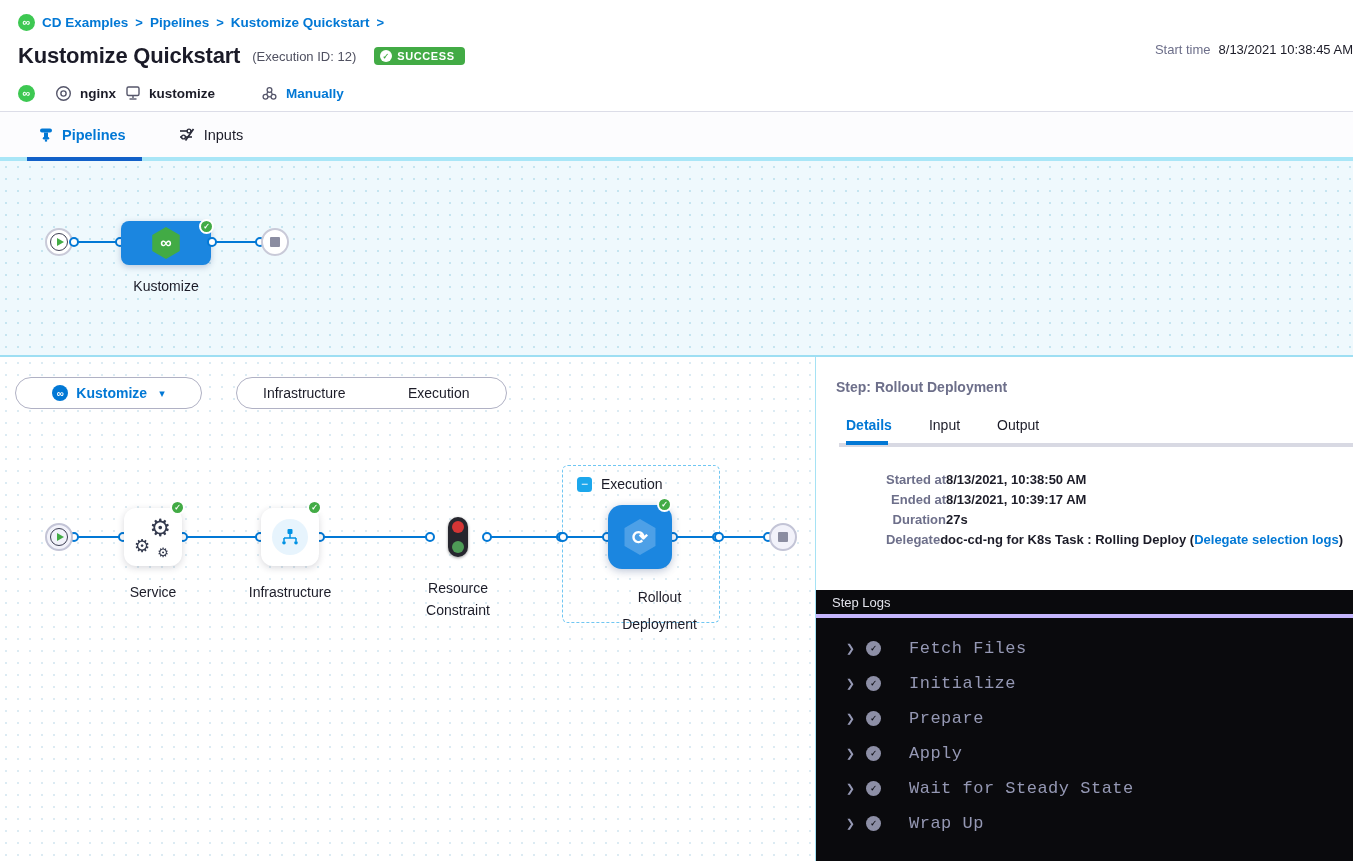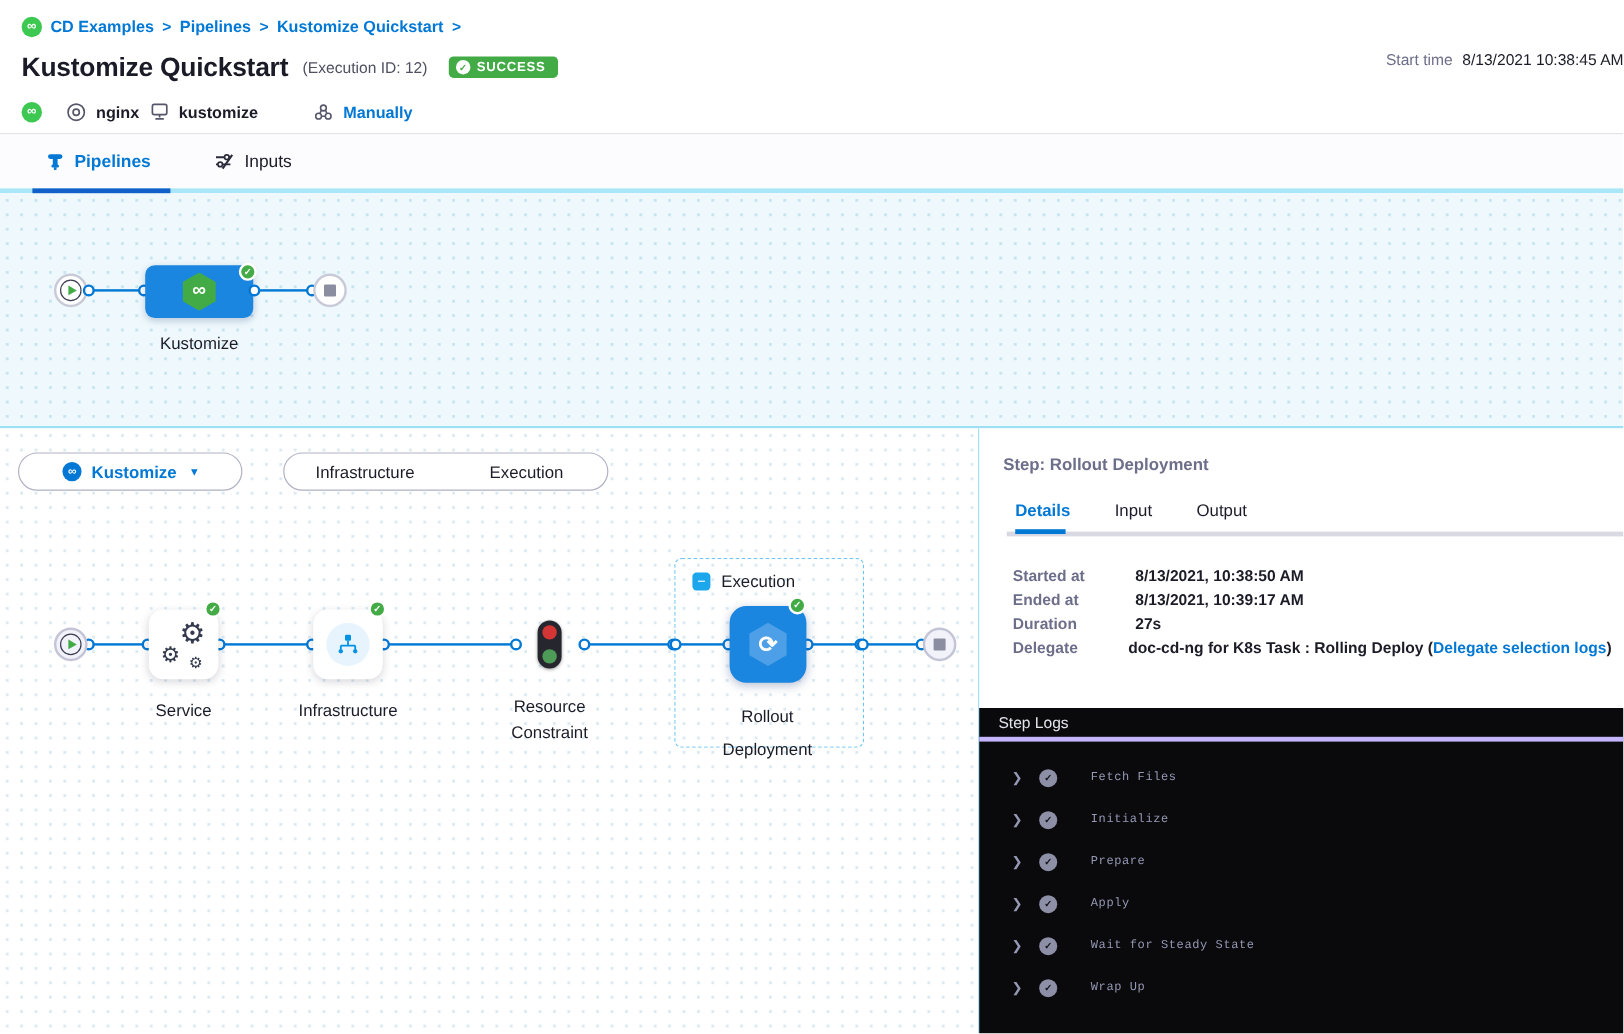--- a/index.html
+++ b/index.html
@@ -37,21 +37,21 @@
   .tab-indicator { position:absolute; left:27px; bottom:0; width:115px; height:4px; background:#1160c8; z-index:2; }
 
   
   .stage-canvas { position:relative; height:194px; background:#eff9fd;
      background-image:radial-gradient(circle, #c6e5f0 1.2px, rgba(0,0,0,0) 1.3px); background-size:12px 12px; }
 
   
   .bottom { position:relative; display:flex; height:506px; border-top:2px solid #9edff3; }
   .exec-canvas { position:relative; width:815px; height:100%; background:#fff;
      background-image:radial-gradient(circle, #dcebf3 1.2px, rgba(0,0,0,0) 1.3px); background-size:12px 12px; }
-  .step-panel { position:relative; width:538px; height:100%; background:#fff; border-left:1px solid #a5e2f4; }
+  .step-panel { position:relative; width:538px; height:100%; background:#fff; border-left:1px solid #a5e2f4;text-align:right; }
 
   
   .edge { position:absolute; height:2px; background:#0278d5; }
   .edge::before,.edge::after { content:""; position:absolute; width:6px; height:6px; border:2px solid #0278d5;
        background:#fff; border-radius:50%; top:-4px; }
   .edge::before { left:-4px; } .edge::after { right:-4px; }
   .term-node { position:absolute; width:28px; height:28px; border-radius:50%; background:#f2f2fa; border:2px solid #c3c4d6;
        display:flex; align-items:center; justify-content:center; }
   .term-node.light { background:#fff; border-color:#c9cad8; }
   .play-ring { width:18px; height:18px; border:1.6px solid #3c3e52; border-radius:50%; display:flex; align-items:center; justify-content:center; }
@@ -112,21 +112,21 @@
   .d-link { color:#0278d5; font-weight:700; cursor:pointer; }
 
   .logs { position:absolute; top:233px; left:0; right:0; bottom:0; background:#0a0a0d; }
   .logs-header { height:28px; display:flex; align-items:center; padding-left:16px; border-bottom:4px solid #c4b5fd;
        color:#e2e3ec; font-size:13px; }
   .log-rows { padding-top:13px; }
   .log-row { height:35px; display:flex; align-items:center; cursor:pointer; }
   .log-chevron { width:12px; margin-left:27px; color:#9598b4; font-size:11px; }
   .log-check { width:15px; height:15px; border-radius:50%; background:#8d8fa6; color:#101016; font-size:8px; font-weight:bold;
        display:flex; align-items:center; justify-content:center; margin-left:11px; }
-  .log-text { margin-left:28px; font-family:"Liberation Mono", monospace; font-size:10px; letter-spacing:0.5px; color:#9598b4; }
+  .log-text { margin-left:28px; font-family:"Liberation Mono", monospace; font-size:17px; letter-spacing:0.5px; color:#9598b4; }
 </style>
 </head>
 <body>
 
 <div id="app">
 
   <header class="topbar">
     <div class="crumb-row">
       <span class="cd-badge">∞</span>
       <a class="crumb-link">CD Examples</a>
@@ -294,21 +294,21 @@
       <div class="term-node" style="left:769px;top:166px">
         <span class="stop-sq"></span>
       </div>
 
       <div class="node-label" style="left:109px;top:227px;width:88px">Service</div>
       <div class="node-label" style="left:234px;top:227px;width:112px">Infrastructure</div>
       <div class="node-label" style="left:413px;top:220px;width:90px;line-height:22px">
         <div>Resource</div>
         <div>Constraint</div>
       </div>
-      <div class="node-label" style="left:589px;top:227px;width:101px;line-height:27px">
+      <div class="node-label" style="left:609px;top:227px;width:101px;line-height:27px">
         <div>Rollout</div>
         <div>Deployment</div>
       </div>
     </div>
 
     <aside class="step-panel">
       <div class="sp-title">Step: Rollout Deployment</div>
       <div class="sp-tabs">
         <span class="sp-tab active">Details</span>
         <span class="sp-tab">Input</span>

